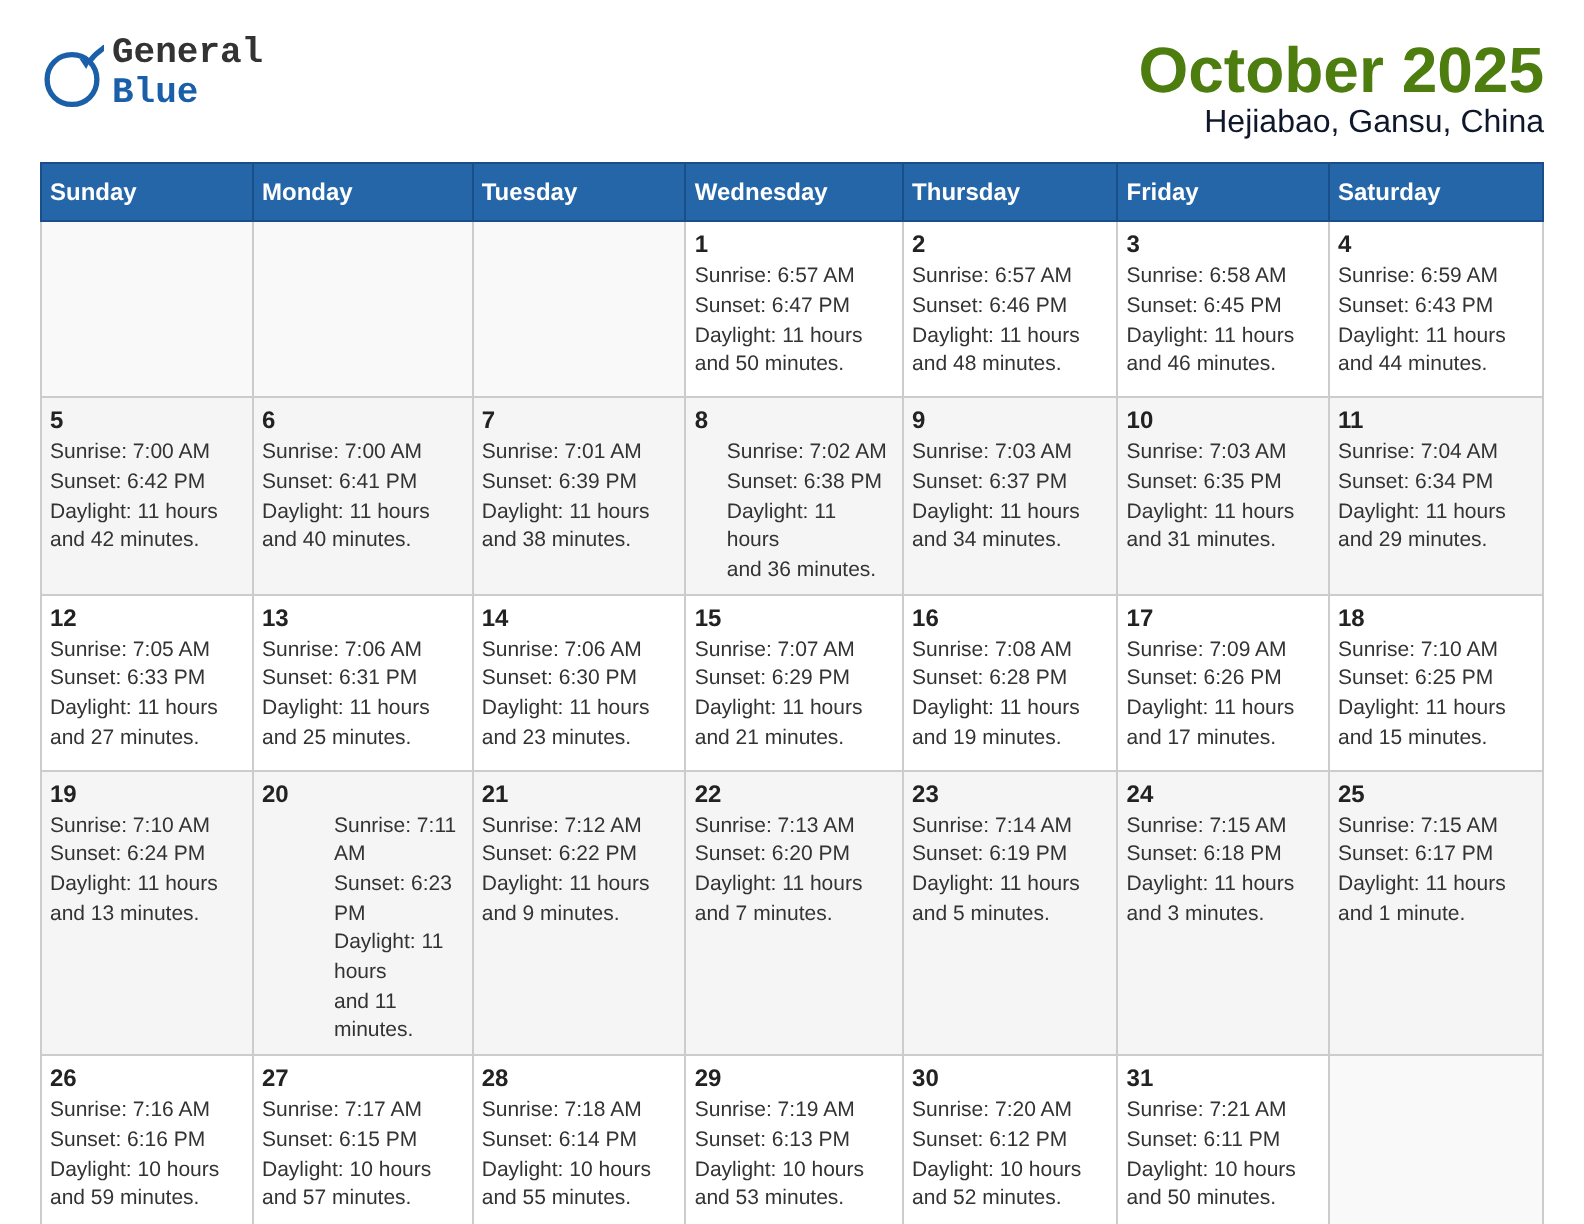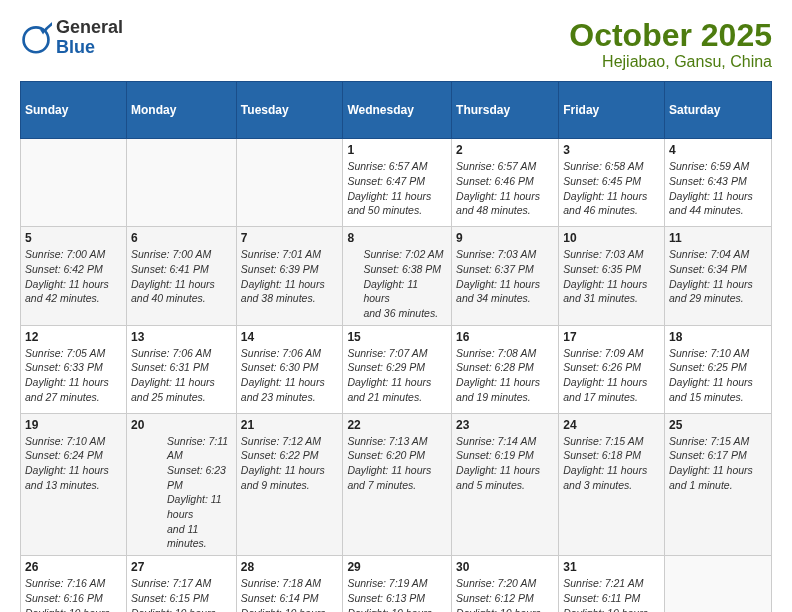--- a/index.html
+++ b/index.html
@@ -19,20 +19,21 @@
     .header {
       display: flex;
       justify-content: space-between;
       align-items: flex-start;
       margin-bottom: 10px;
     }
     .logo {
       display: flex;
       align-items: center;
       gap: 4px;
+      font-family: Liberation Mono, monospace;
     }
     .logo-text {
       font-size: 18px;
       font-weight: bold;
       line-height: 1.1;
     }
     .logo-general { color: #333; }
     .logo-blue { color: #1a5fa8; margin-top: 44px; }
     .logo-icon {
       width: 32px;
@@ -43,31 +44,31 @@
     }
     .title-block h1 {
       font-size: 32px;
       font-weight: bold;
       color: #4d7c0f;
       line-height: 1.1;
     }
     .title-block h2 {
       font-size: 16px;
       font-weight: normal;
-      color: #4d7c0f;
+      color: #0f172a;
     }
     .calendar {
       width: 100%;
       border-collapse: collapse;
       font-size: 11px;
     }
     .calendar thead tr th {
       background: #2566a8;
       color: #fff;
-      padding: 21px 4px;
+      padding: 7px 4px;
       font-size: 12px;
       font-weight: bold;
       text-align: left;
       border: 1px solid #1a4e8a;
     }
     .calendar tbody tr td {
       vertical-align: top;
       border: 1px solid #ccc;
       padding: 4px 4px;
       width: 113px;
@@ -84,21 +85,20 @@
     .day-number {
       font-weight: bold;
       font-size: 12px;
       color: #222;
       margin-bottom: 2px;
     }
     .day-detail {
       color: #333;
       font-size: 10.5px;
       line-height: 1.4;
-      font-style: italic;
     }
   </style>
 </head>
 <body>
 
 <div class="page">
   <div class="header">
     <div class="logo">
       <svg class="logo-icon" viewBox="0 0 36 36">
 

